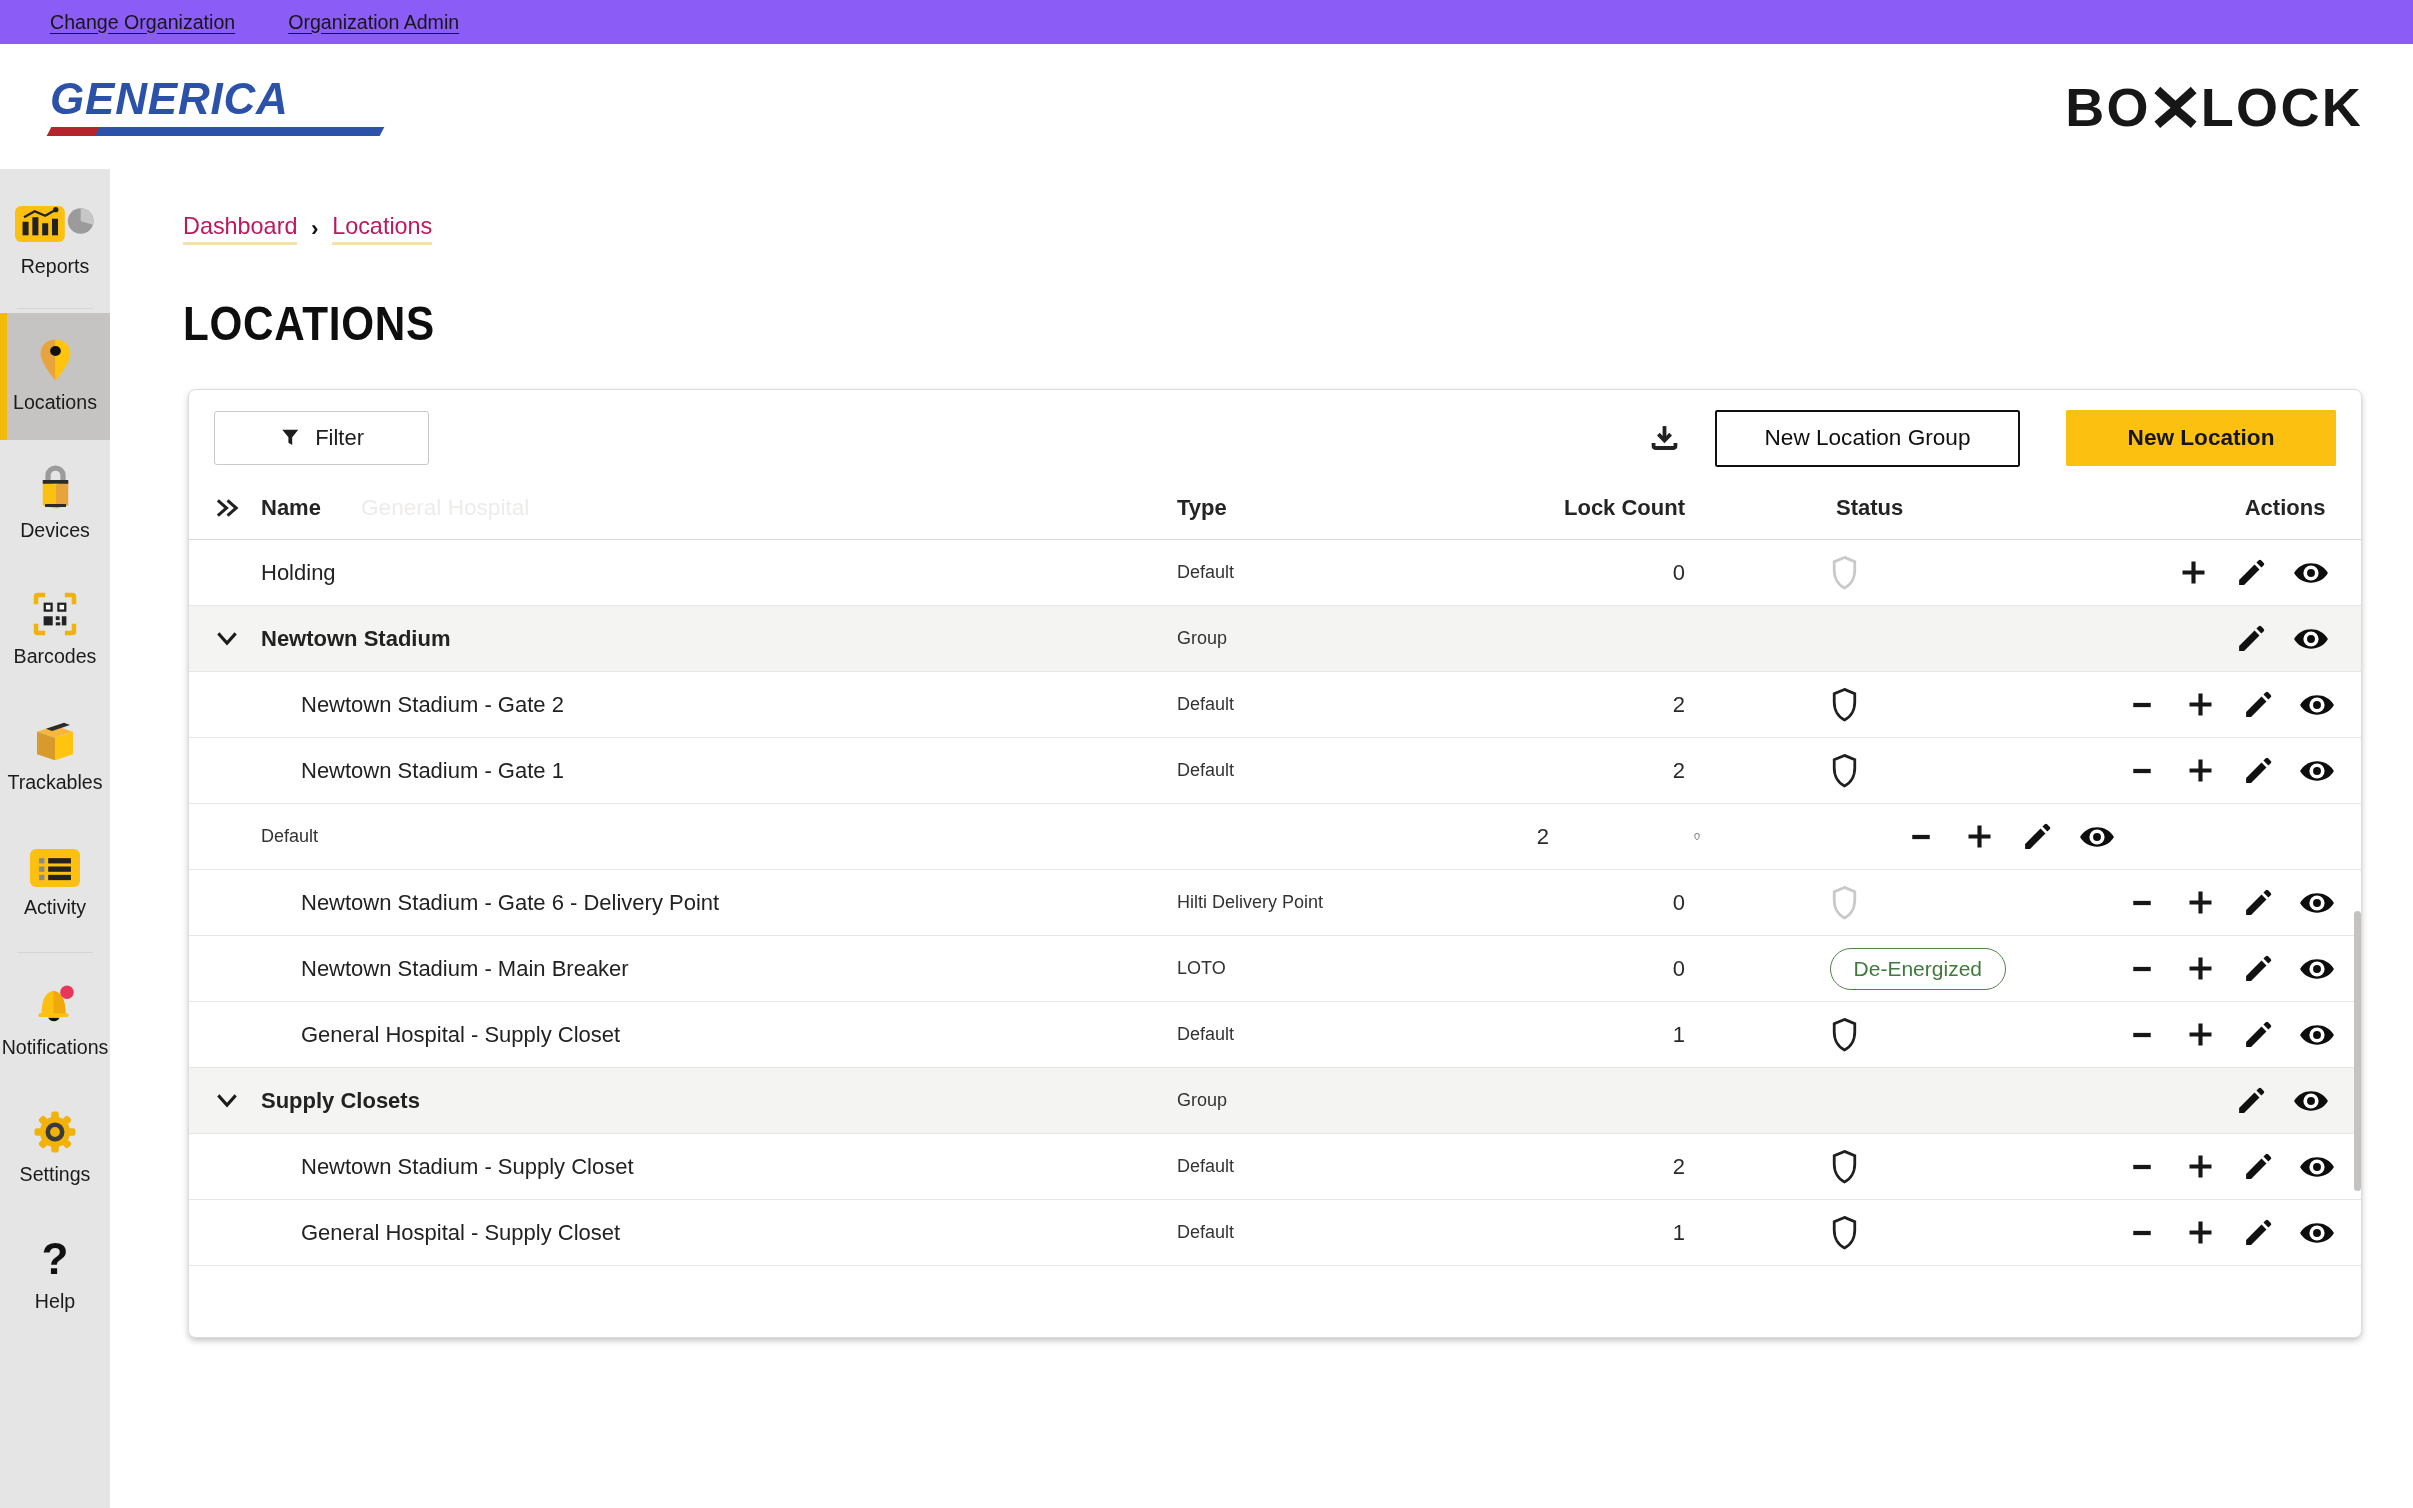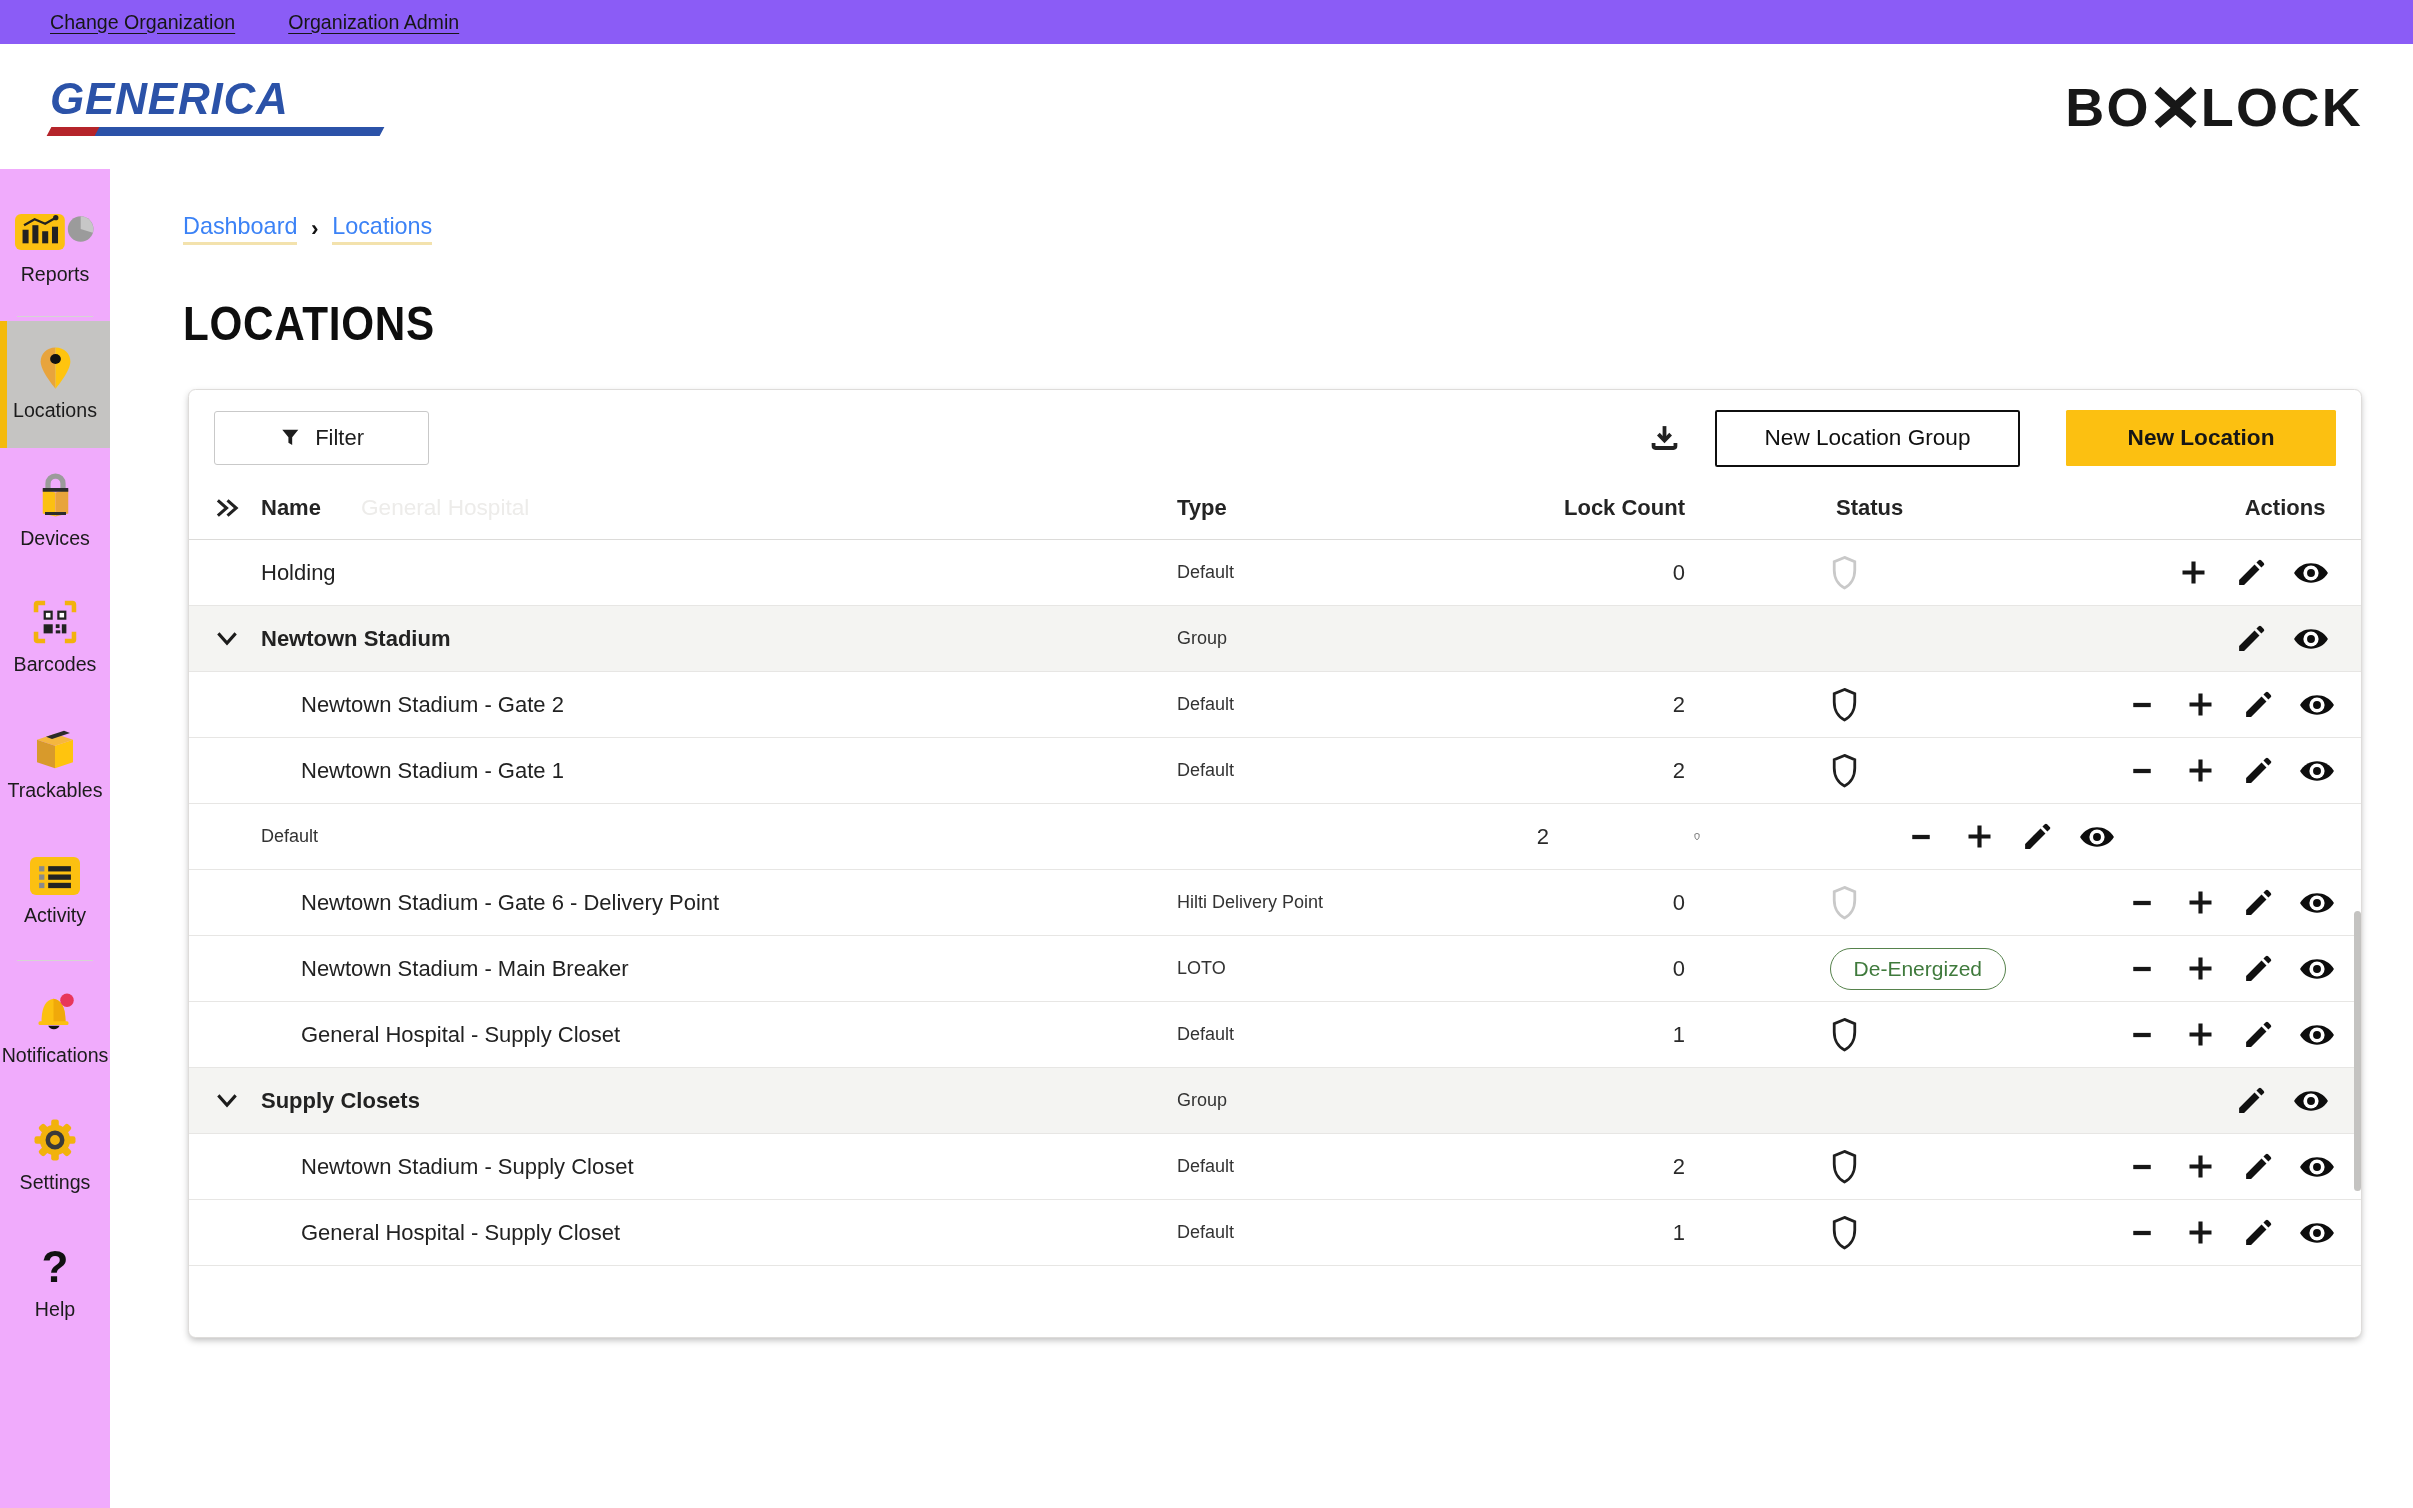--- a/index.html
+++ b/index.html
@@ -14,32 +14,32 @@
   
   .brandbar { height:125px; background:#ffffff; display:flex; align-items:center; justify-content:space-between; padding:0 50px; }
   .generica { display:inline-block; }
   .generica .gtext { font-size:44px; font-weight:800; font-style:italic; color:#2b52a8; letter-spacing:0.8px; display:block; line-height:1; }
   .generica .gbar { position:relative; margin-top:6px; height:9px; width:332px; background:#2b52a8; transform:skewX(-28deg); }
   .generica .gbar .gred { position:absolute; left:-1.5px; top:0; width:48px; height:9px; background:#b5242a; }
   .boxlock { display:flex; align-items:center; font-size:54px; font-weight:800; letter-spacing:2.3px; color:#171717; line-height:1; }
   .boxlock svg { margin:0 1.5px; }
 
   
-  .sidebar { position:absolute; left:0; top:169px; width:110px; height:1339px; background:#f0abfc; padding-top:15px; }
+  .sidebar { position:absolute; left:0; top:169px; width:110px; height:1339px; background:#e5e5e5; padding-top:7px; }
   .nav-item { position:relative; height:127px; display:flex; flex-direction:column; align-items:center; justify-content:center; gap:9px; cursor:pointer; }
   .nav-item .nav-label { font-size:19.6px; font-weight:500; color:#1b1b1b; }
   .nav-item.selected { background:#c5c4c2; }
   .nav-item.selected::before { content:""; position:absolute; left:0; top:0; bottom:0; width:6.8px; background:#f4ba0b; }
   .nav-divider { height:0.8px; background:#d6d5d3; margin:4.5px 16.6px; }
   .help-q { font-size:44px; font-weight:900; color:#111; line-height:1; }
 
   
   .content { position:absolute; left:133px; top:169px; width:2280px; height:1339px; background:#ffffff; }
   .breadcrumb { margin:44px 0 0 50px; font-size:23.4px; display:flex; align-items:center; gap:13.6px; }
-  .breadcrumb .crumb { color:#3b82f6; border-bottom:3px solid #f3e2ad; padding-bottom:2.3px; cursor:pointer; }
+  .breadcrumb .crumb { color:#be185d; border-bottom:3px solid #f3e2ad; padding-bottom:2.3px; cursor:pointer; }
   .breadcrumb .sep { font-size:22.6px; font-weight:700; color:#111; }
   .page-title { margin:51px 0 0 50px; font-size:48px; font-weight:900; letter-spacing:0.8px; transform:scaleX(0.88); transform-origin:left; color:#0e0e0e; }
 
   
   .card { position:relative; margin:38px 0 0 55px; width:2174px; border:0.8px solid #dedcda; border-radius:7.5px; background:#ffffff;
           box-shadow:0 3px 7.5px -1.5px rgba(0,0,0,0.28); }
   .card-toolbar { display:flex; align-items:center; padding:19.6px 25px 10.6px 25px; }
   .btn-filter { width:215px; height:54px; background:#ffffff; border:1.5px solid #c9c9c9; border-radius:3px;
                 display:flex; align-items:center; justify-content:center; gap:13.6px; font-size:22px; font-weight:500; color:#1d1d1d; cursor:pointer; }
   .toolbar-right { margin-left:auto; display:flex; align-items:center;gap:8px; }

